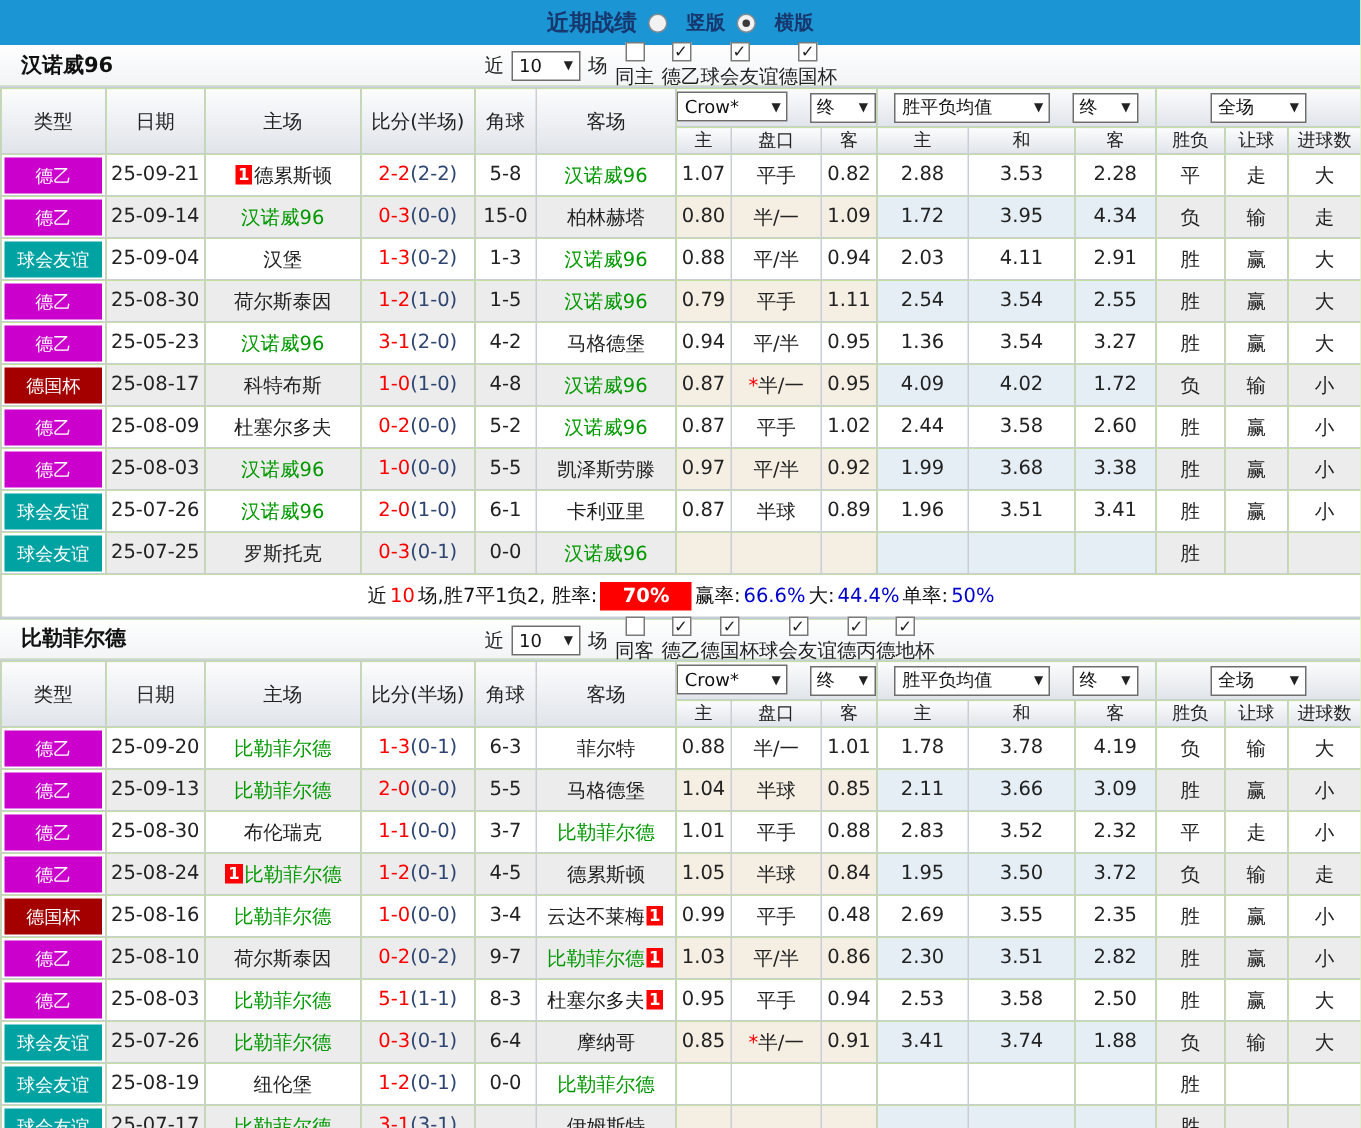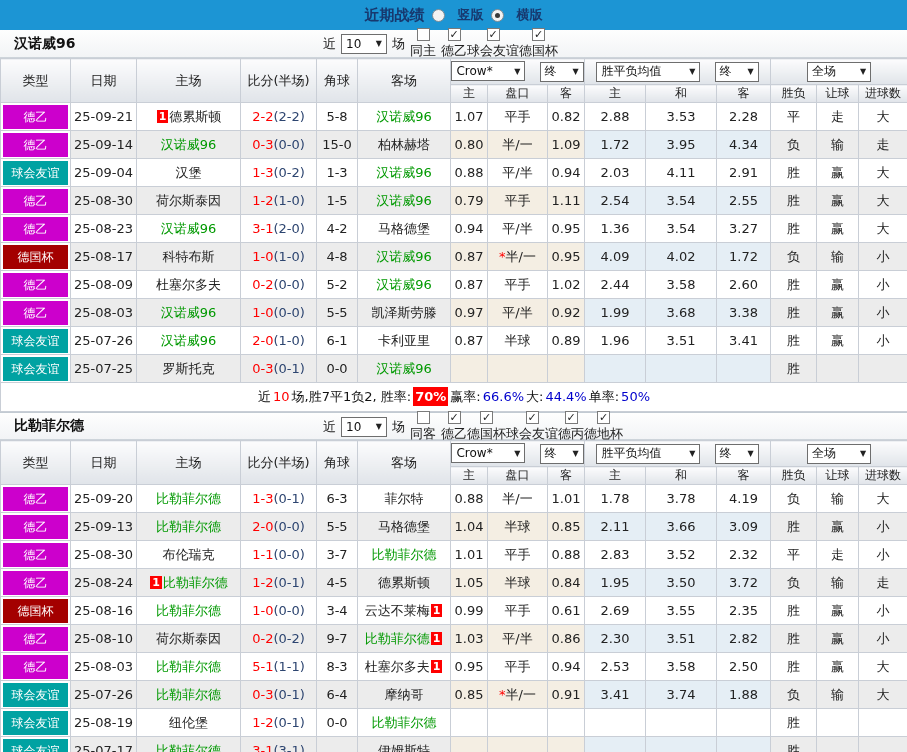--- a/index.html
+++ b/index.html
@@ -48,21 +48,21 @@
   .team.focus{color:#009900;}
   .badge{display:inline-block;background:#ff0000;color:#fff;font-size:11px;line-height:13px;padding:0 2px;margin:0 1px;font-weight:bold;vertical-align:1px;}
   .s-main{color:#ff0000;}
   .s-half{color:#2d4570;}
   .star{color:#ff0000;}
   .o-r{color:#e00000;}
   .o-g{color:#008800;}
   .o-b{color:#0000dd;}
   .sumcell{height:28px;font-size:13px;color:#111;background:#fff;}
   .sumcell span{margin:0 1px;}
-  .rate-badge{background:#ff0000;color:#fff;font-weight:bold;padding:2px 2px;margin:0 4px;}
+  .rate-badge{background:#ff0000;color:#fff;font-weight:bold;padding:2px 15px;margin:0 4px;}
   .stat-num{color:#0000cc;}
   .cnt-red{color:#ff0000;}
 </style>
 </head>
 <body>
 
 <div class="page">
 
   <div class="topbar">
     <span class="title">近期战绩</span>
@@ -239,21 +239,21 @@
           <td class="mean">3.54</td>
           <td class="mean">2.55</td>
           <td class="plain o-r">胜</td>
           <td class="plain o-r">赢</td>
           <td class="plain o-r">大</td>
         </tr>
         <tr>
           <td class="type-cell">
             <div class="tag bg-l2">德乙</div>
           </td>
-          <td class="plain">25-08-23</td>
+          <td class="plain">25-05-23</td>
           <td class="plain"><span class="team focus">汉诺威96</span></td>
           <td class="plain"><span class="s-main">3-1</span><span class="s-half">(2-0)</span></td>
           <td class="plain">4-2</td>
           <td class="plain"><span class="team">马格德堡</span></td>
           <td class="odds">0.94</td>
           <td class="odds">平/半</td>
           <td class="odds">0.95</td>
           <td class="mean">1.36</td>
           <td class="mean">3.54</td>
           <td class="mean">3.27</td>
@@ -544,21 +544,21 @@
           <td class="type-cell">
             <div class="tag bg-cup">德国杯</div>
           </td>
           <td class="plain">25-08-16</td>
           <td class="plain"><span class="team focus">比勒菲尔德</span></td>
           <td class="plain"><span class="s-main">1-0</span><span class="s-half">(0-0)</span></td>
           <td class="plain">3-4</td>
           <td class="plain"><span class="team">云达不莱梅</span><span class="badge">1</span></td>
           <td class="odds">0.99</td>
           <td class="odds">平手</td>
-          <td class="odds">0.61</td>
+          <td class="odds">0.48</td>
           <td class="mean">2.69</td>
           <td class="mean">3.55</td>
           <td class="mean">2.35</td>
           <td class="plain o-r">胜</td>
           <td class="plain o-r">赢</td>
           <td class="plain o-g">小</td>
         </tr>
         <tr>
           <td class="type-cell">
             <div class="tag bg-l2">德乙</div>

